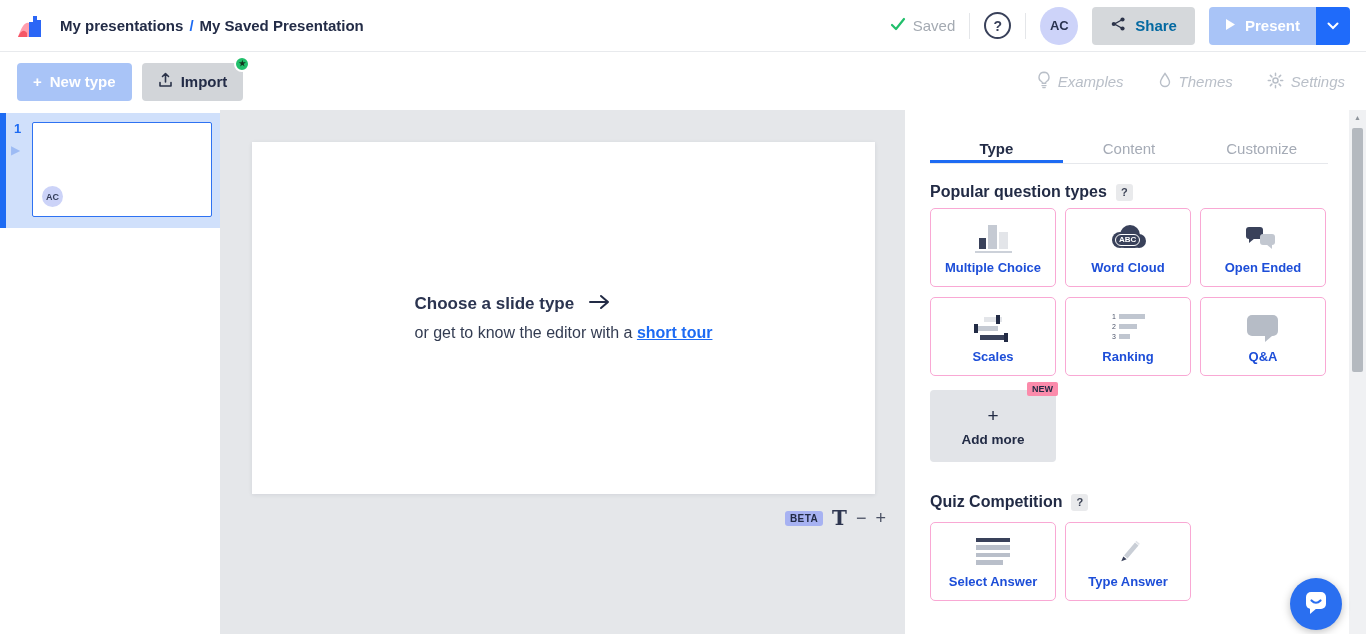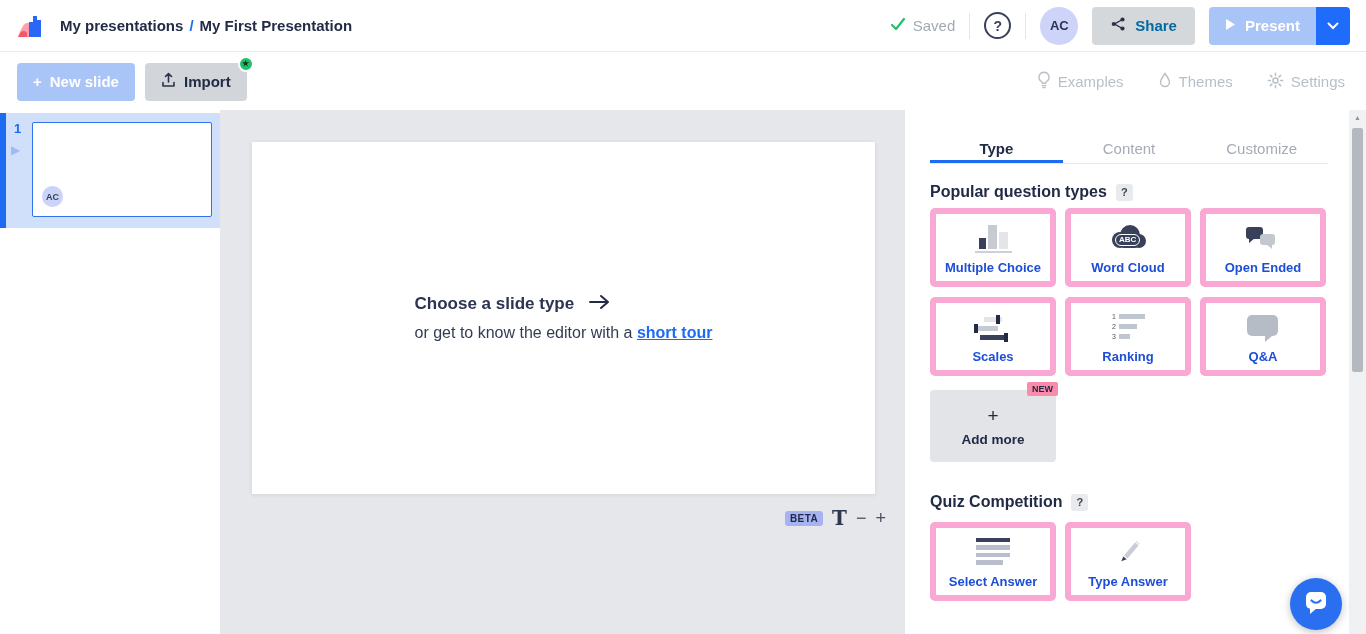--- a/index.html
+++ b/index.html
@@ -30,21 +30,21 @@
 
   
   .toolbar { position:absolute; left:0; top:53px; width:1366px; height:57px; background:#fff;
              display:flex; align-items:center; padding:0 17px; gap:10px; }
   .new-slide-btn { height:38px; padding:0 16px; background:#a9c4f7; border:none; border-radius:4px;
                    display:flex; align-items:center; gap:8px; font-family:inherit; font-size:15px; font-weight:700; color:#fff; cursor:pointer; }
   .import-btn { position:relative; height:38px; padding:0 16px; background:#d2d5d9; border:none; border-radius:4px;
                 display:flex; align-items:center; gap:8px; font-family:inherit; font-size:15px; font-weight:700; color:#232c47; cursor:pointer; }
   .star-badge { position:absolute; top:-7px; right:-7px; width:16px; height:16px; border-radius:50%;
                 background:#21bf6b; border:2px solid #fff; color:#14351f; font-size:8px; line-height:12px; text-align:center; }
-  .toolbar-right { margin-left:auto; display:flex; align-items:center; gap:34px; padding-right:4px; }
+  .toolbar-right { margin-left:auto; display:flex; align-items:center; gap:34px; padding-right:4px;font-style:italic; }
   .toolbar-link { display:flex; align-items:center; gap:7px; color:#b9bfc8; font-size:15px; font-weight:500; cursor:pointer; }
 
   
   .sidebar { position:absolute; left:0; top:110px; width:220px; bottom:0; background:#fff; }
   .slide-item { position:absolute; left:0; top:3px; width:220px; height:115px; background:#d0e0fb; cursor:pointer; }
   .slide-item .sel-bar { position:absolute; left:0; top:0; width:6px; height:100%; background:#1d6bf3; }
   .slide-num { position:absolute; left:14px; top:8px; color:#1d6bf3; font-size:13px; font-weight:700; }
   .slide-play { position:absolute; left:11px; top:30px; color:#9dbbf4; font-size:12px; cursor:pointer; }
   .slide-thumb { position:absolute; left:32px; top:9px; width:180px; height:95px; background:#fff;
                  border:1px solid #2e72f2; border-radius:2px; cursor:pointer; }
@@ -73,21 +73,21 @@
   .tab { flex:1; text-align:center; padding:8px 0 6px; font-size:15px; color:#a5abb6; cursor:pointer; }
   .tab.active { color:#232c47; font-weight:700; box-shadow:inset 0 -3px 0 #1d6bf3; }
   .section-heading { position:absolute; left:25px; display:flex; align-items:center; gap:9px;
                      font-size:16px; font-weight:700; color:#222b45;text-align:right; }
   .help-chip { width:17px; height:17px; background:#e9eaec; border-radius:3px; color:#3c4356;
                font-size:11px; font-weight:700; display:flex; align-items:center; justify-content:center; cursor:pointer; }
   .heading-popular { top:73px; }
   .heading-quiz { top:383px; }
   .card-grid { position:absolute; left:25px; top:98px; display:grid; grid-template-columns:repeat(3,126px);
                grid-auto-rows:79px; gap:10px 9px; }
-  .type-card { background:#fff; border:6px solid #f9a8d4; border-radius:5px; cursor:pointer;
+  .type-card { background:#fff; border:1px solid #f9a8d4; border-radius:5px; cursor:pointer;
                display:flex; flex-direction:column; align-items:center; justify-content:center; gap:7px; }
   .type-card .label { font-size:13px; font-weight:700; color:#1d4ed8; }
   .icon-box { height:32px; display:flex; align-items:flex-end; justify-content:center; }
 
   .add-more { position:absolute; left:25px; top:280px; width:126px; height:72px; background:#e2e4e8;
               border-radius:4px; cursor:pointer; display:flex; flex-direction:column; align-items:center;
               justify-content:center; gap:7px; }
   .add-more .plus { font-size:19px; color:#222b45; line-height:1; }
   .add-more .label { font-size:13.5px; font-weight:700; color:#222b45; }
   .new-badge { position:absolute; top:-8px; right:-2px; background:#fb8bab; color:#222b45;
@@ -153,21 +153,21 @@
     <div class="logo">
       <svg width="28" height="28" viewBox="0 0 28 28" aria-hidden="true">
         <path d="M1,25 C5,13 9,8 14,12 L14,25 Z" fill="#ff9fae"></path>
         <path d="M1,25 C4,18 7,17 10,21 L10,25 Z" fill="#f65767"></path>
         <path d="M12,25 L12,10 L16,10 L16,4 L20,4 L20,8 L24,8 L24,25 Z" fill="#2b66f6"></path>
       </svg>
     </div>
     <nav class="breadcrumb">
       <span>My presentations</span>
       <span class="sep">/</span>
-      <span>My First Presentation</span>
+      <span>My Saved Presentation</span>
     </nav>
     <div class="topbar-right">
       <div class="saved">
         <span>
           <svg width="16" height="14" viewBox="0 0 16 14">
               <path d="M2 8 L6 12 L14 2" stroke="#21bf6b" stroke-width="2.2" fill="none" stroke-linecap="round" stroke-linejoin="round"></path>
             </svg>
         </span>
         <span>Saved</span>
       </div>
@@ -206,21 +206,21 @@
               </svg>
           </span>
         </button>
       </div>
     </div>
   </header>
 
   <div class="toolbar">
     <button class="new-slide-btn">
       <span>+</span>
-      <span>New slide</span>
+      <span>New type</span>
     </button>
     <button class="import-btn">
       <span>
         <svg width="15" height="16" viewBox="0 0 15 16">
           <g stroke="#2b3349" stroke-width="1.6" fill="none" stroke-linecap="round" stroke-linejoin="round">
             <path d="M7.5 10 V2 M4.5 4.5 L7.5 1.5 L10.5 4.5"></path>
             <path d="M2 10.5 V14 H13 V10.5"></path>
           </g>
         </svg>
       </span>

